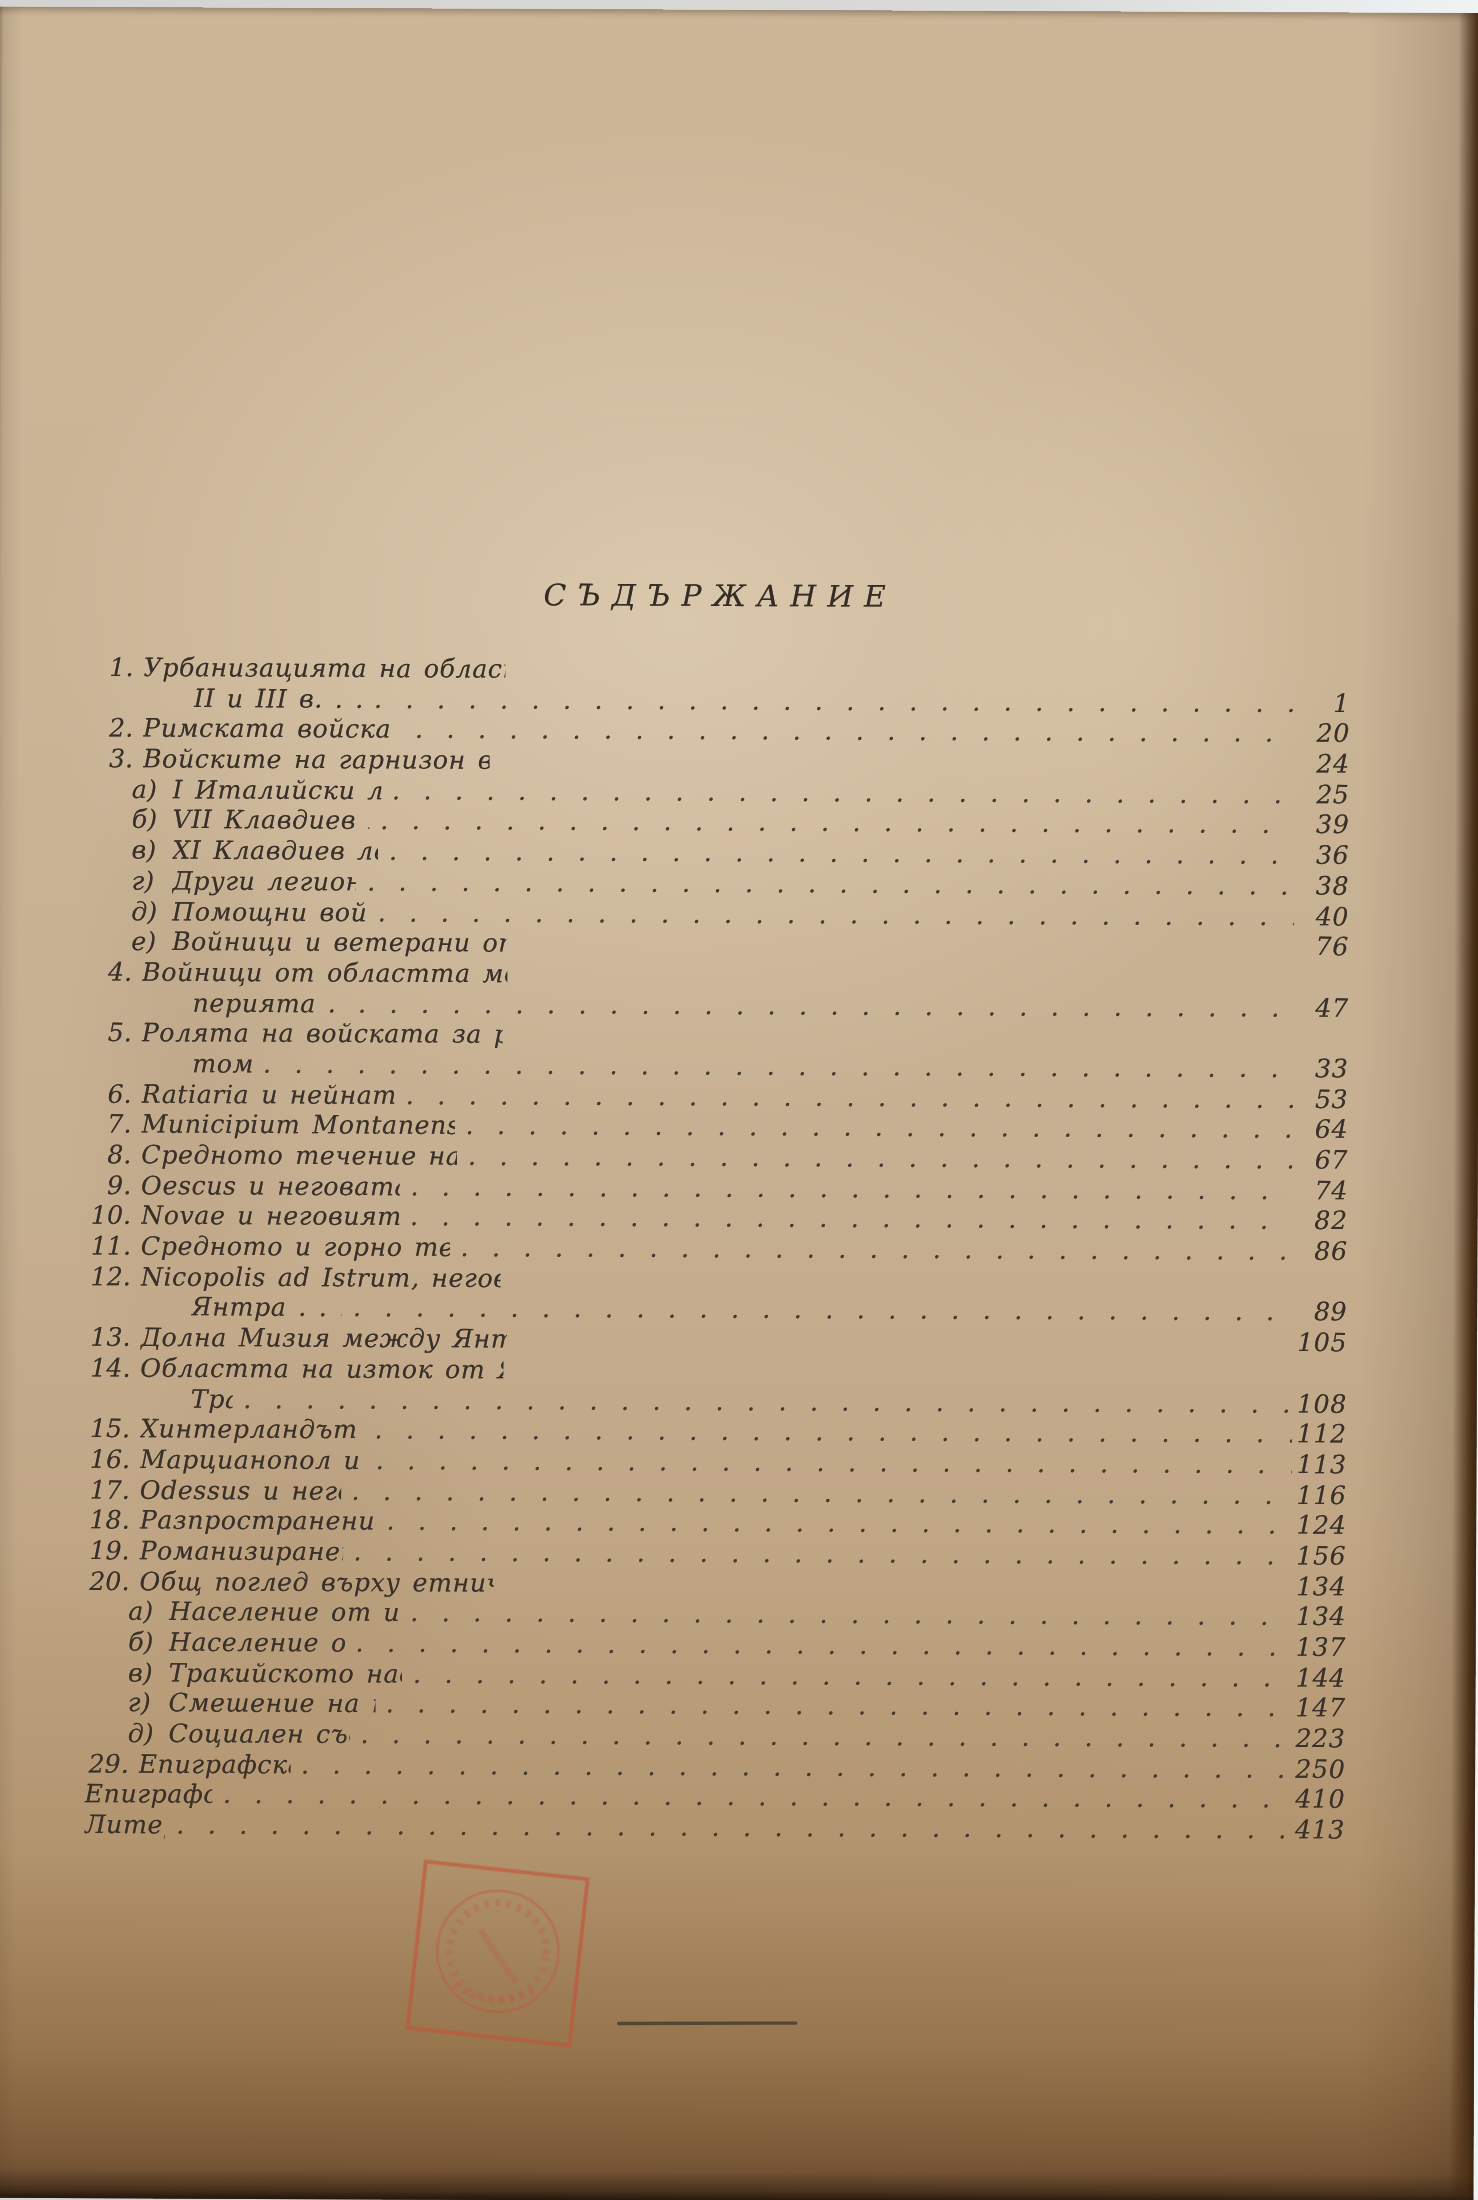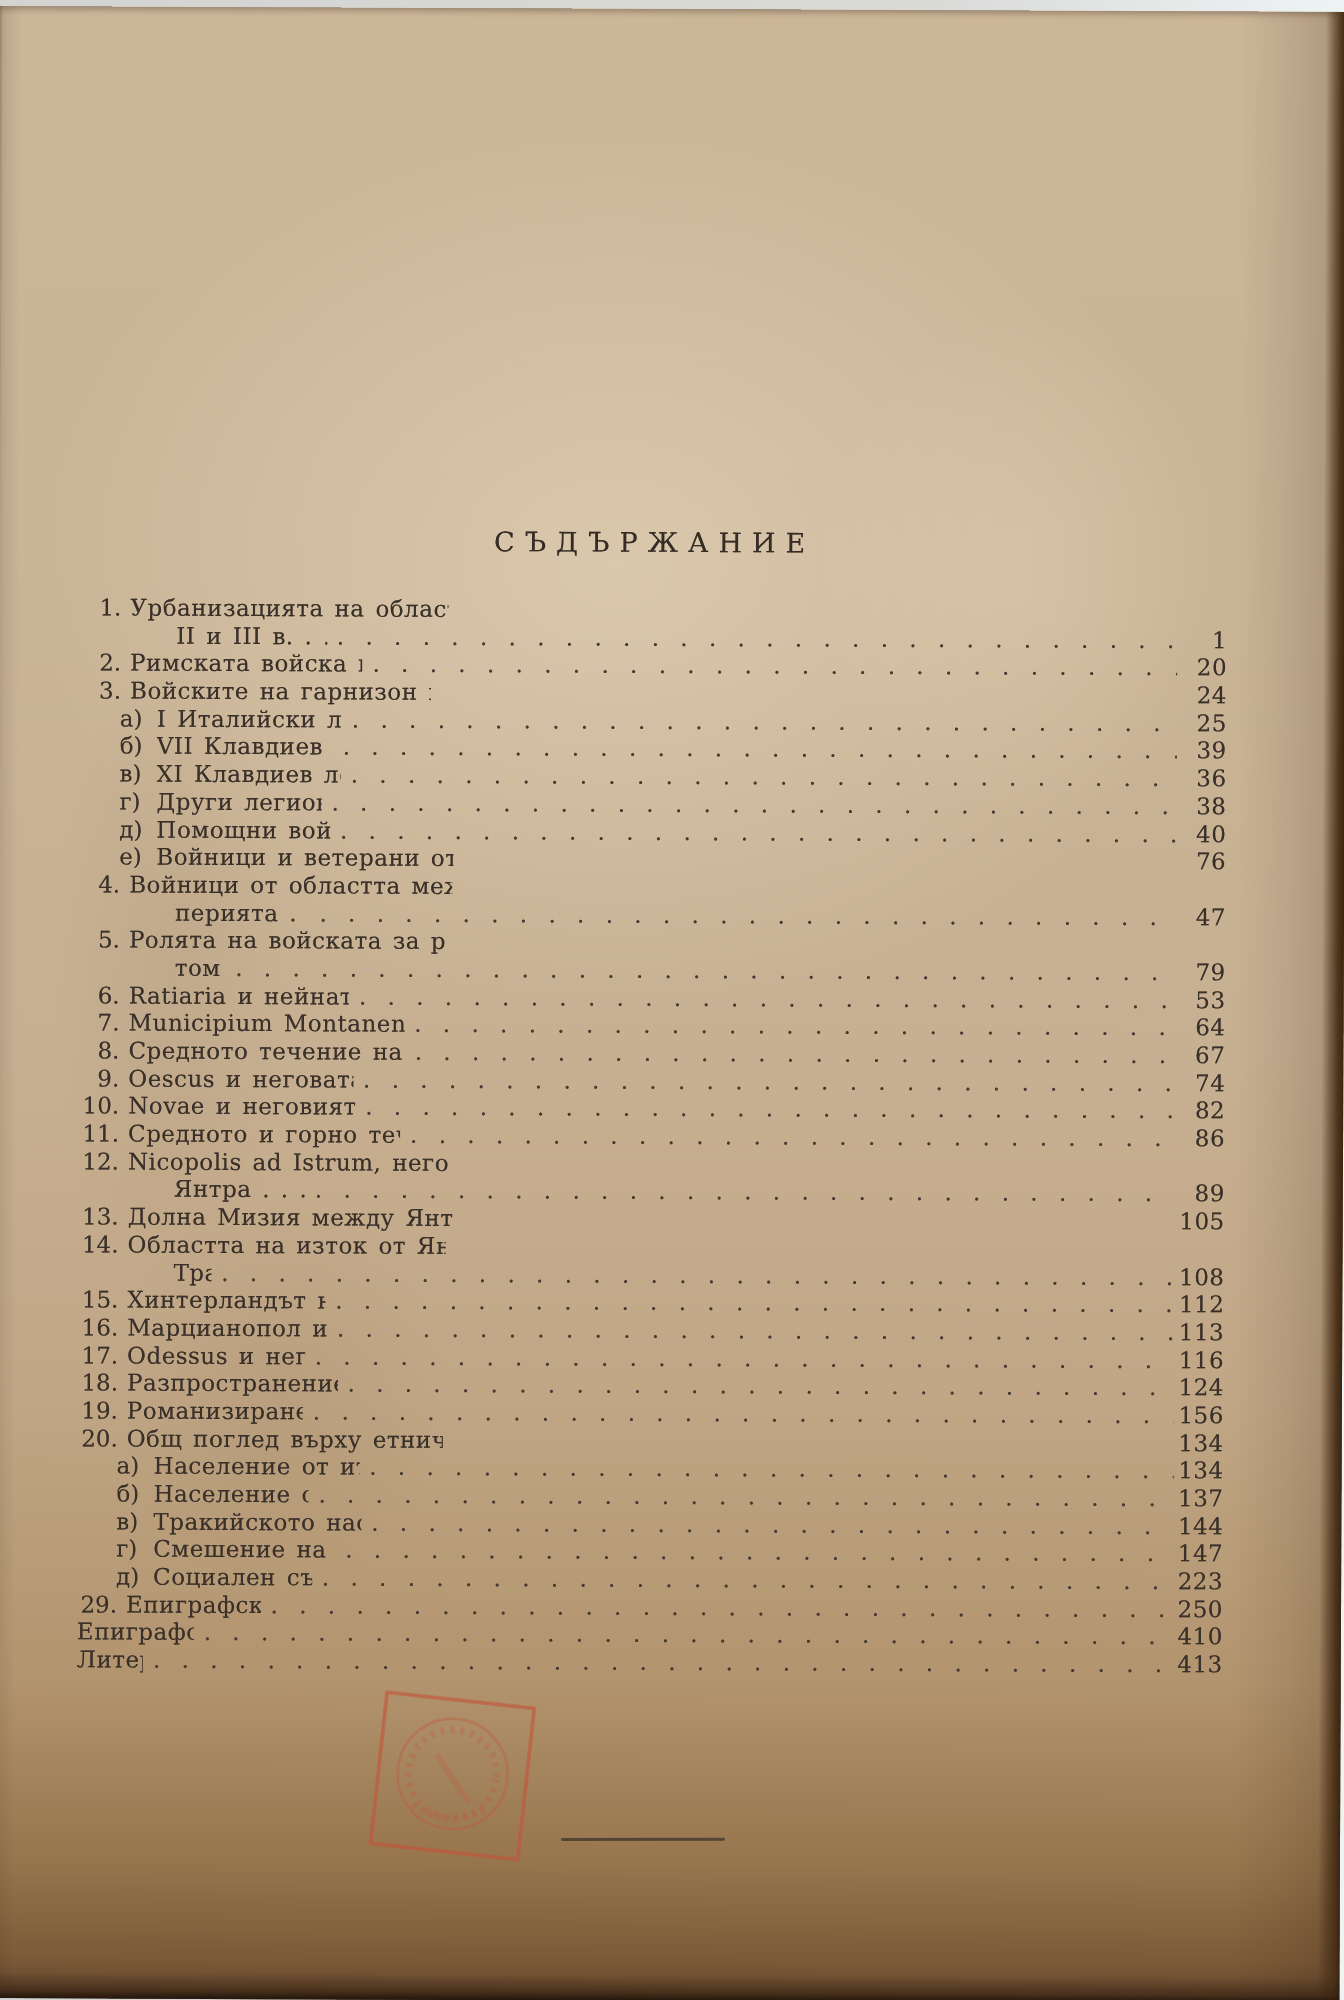--- a/index.html
+++ b/index.html
@@ -1,21 +1,21 @@
 <!DOCTYPE html>
 <html><head>
 <meta charset="utf-8">
 <style>
   html,body{margin:0;padding:0;}
   body{
     width:1344px;height:2000px;position:relative;overflow:hidden;
     background:linear-gradient(90deg,#d3d4d2 0%,#dadbd9 70%,#eef3f4 100%);
     font-family:"DejaVu Serif","Liberation Serif",serif;
   }
-  #photo{position:absolute;inset:0;}
+  #photo{position:absolute;inset:0;font-style:italic;}
   
   #bookpage{
     position:absolute;left:-4px;top:6px;width:1352px;height:1992px;
     transform:rotate(0.25deg);transform-origin:0 0;
     background:
       radial-gradient(ellipse 900px 700px at 46% 28%, rgba(255,246,226,0.30), rgba(255,246,226,0) 65%),
       linear-gradient(90deg, rgba(35,22,12,0.42) 0px, rgba(35,22,12,0.10) 7px, rgba(35,22,12,0) 26px, rgba(35,22,12,0) 92%, rgba(60,38,18,0.10) 96%, rgba(50,30,14,0.22) 100%),
       linear-gradient(180deg, #ccb698 0%, #cab496 30%, #c7b092 52%, #c0a685 70%, #b2946e 84%, #97754d 93%, #7c5a38 98%, #5e422a 100%);
     box-shadow:inset 0 3px 6px rgba(40,25,10,0.25), inset 0 -4px 10px rgba(30,18,8,0.35);
   }
@@ -152,21 +152,21 @@
           <div class="row item noleader">
             <span class="num">5.</span>
             <span class="t">Ролята на войската за разпространението на романизма в областта . . . . 68,</span>
             <span class="lead">. . . . . . . . . . . . . . . . . . . . . . . . . . . . . . . . . . . . . . . . . . . . . . . . . . . . . . . . . . . . . . . . . . . . . . . . . . . . . . . .</span>
             <span class="pg"></span>
           </div>
           <div class="row cont">
             <span class="num"></span>
             <span class="t">том XLVII</span>
             <span class="lead">. . . . . . . . . . . . . . . . . . . . . . . . . . . . . . . . . . . . . . . . . . . . . . . . . . . . . . . . . . . . . . . . . . . . . . . . . . . . . . . .</span>
-            <span class="pg">79</span>
+            <span class="pg">33</span>
           </div>
           <div class="row item">
             <span class="num">6.</span>
             <span class="t">Ratiaria и нейната територия .   . .  69, том XLVII</span>
             <span class="lead">. . . . . . . . . . . . . . . . . . . . . . . . . . . . . . . . . . . . . . . . . . . . . . . . . . . . . . . . . . . . . . . . . . . . . . . . . . . . . . . .</span>
             <span class="pg">53</span>
           </div>
           <div class="row item">
             <span class="num">7.</span>
             <span class="t">Municipium Montanensium и територията му . . . .   70, том XLVII</span>

